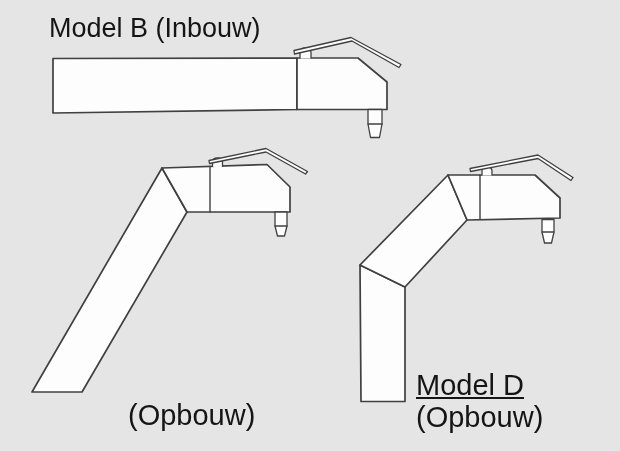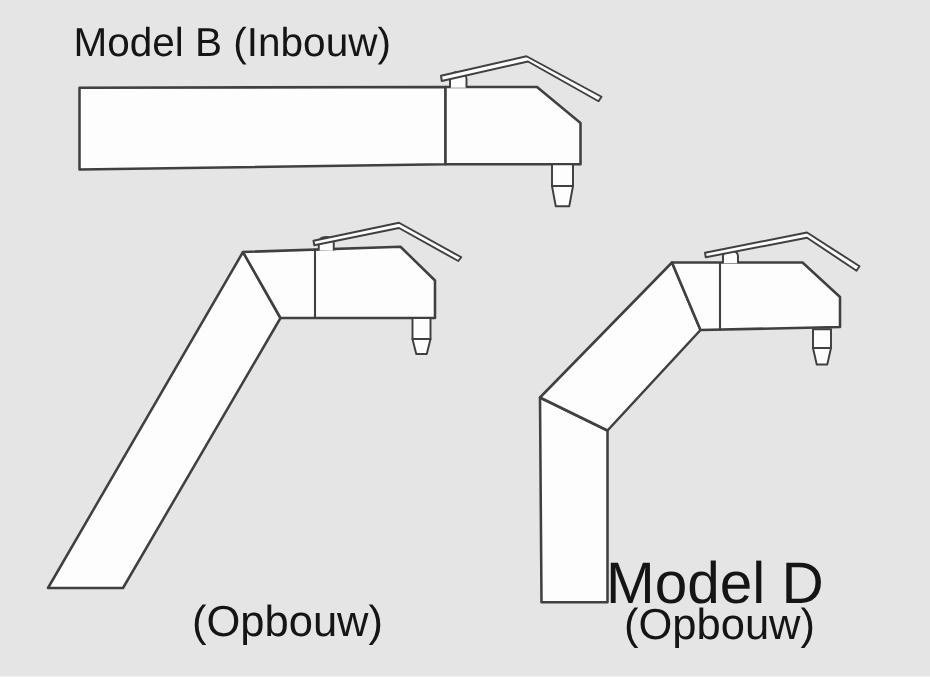--- a/index.html
+++ b/index.html
@@ -23,21 +23,21 @@
   .label {
     position: absolute;
     color: #151515;
     white-space: nowrap;
     line-height: 1.05;
     letter-spacing: 0px;
   }
   .label-b  { left: 49px;  top: 14px;  font-size: 27px; }
   .label-c1 { left: 124px; top: 366px; font-size: 29px; }
   .label-c2 { left: 128px; top: 400px; font-size: 29px; }
-  .label-d1 { left: 404px; top: 370px; font-size: 39px; }
+  .label-d1 { left: 416px; top: 370px; font-size: 29px; text-decoration: underline; }
   .label-d2 { left: 416px; top: 402px; font-size: 29px; }
   svg .outline {
     fill: #fdfdfd;
     stroke: #404040;
     stroke-width: 1.7;
     stroke-linejoin: round;
   }
   svg .thin {
     fill: #fdfdfd;
     stroke: #404040;

